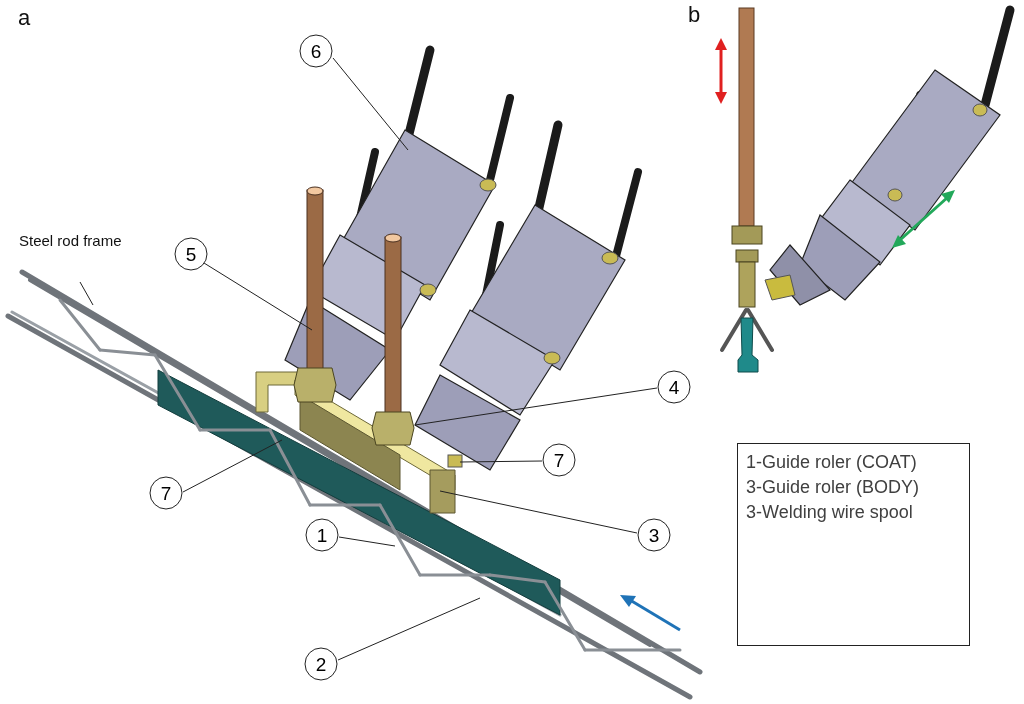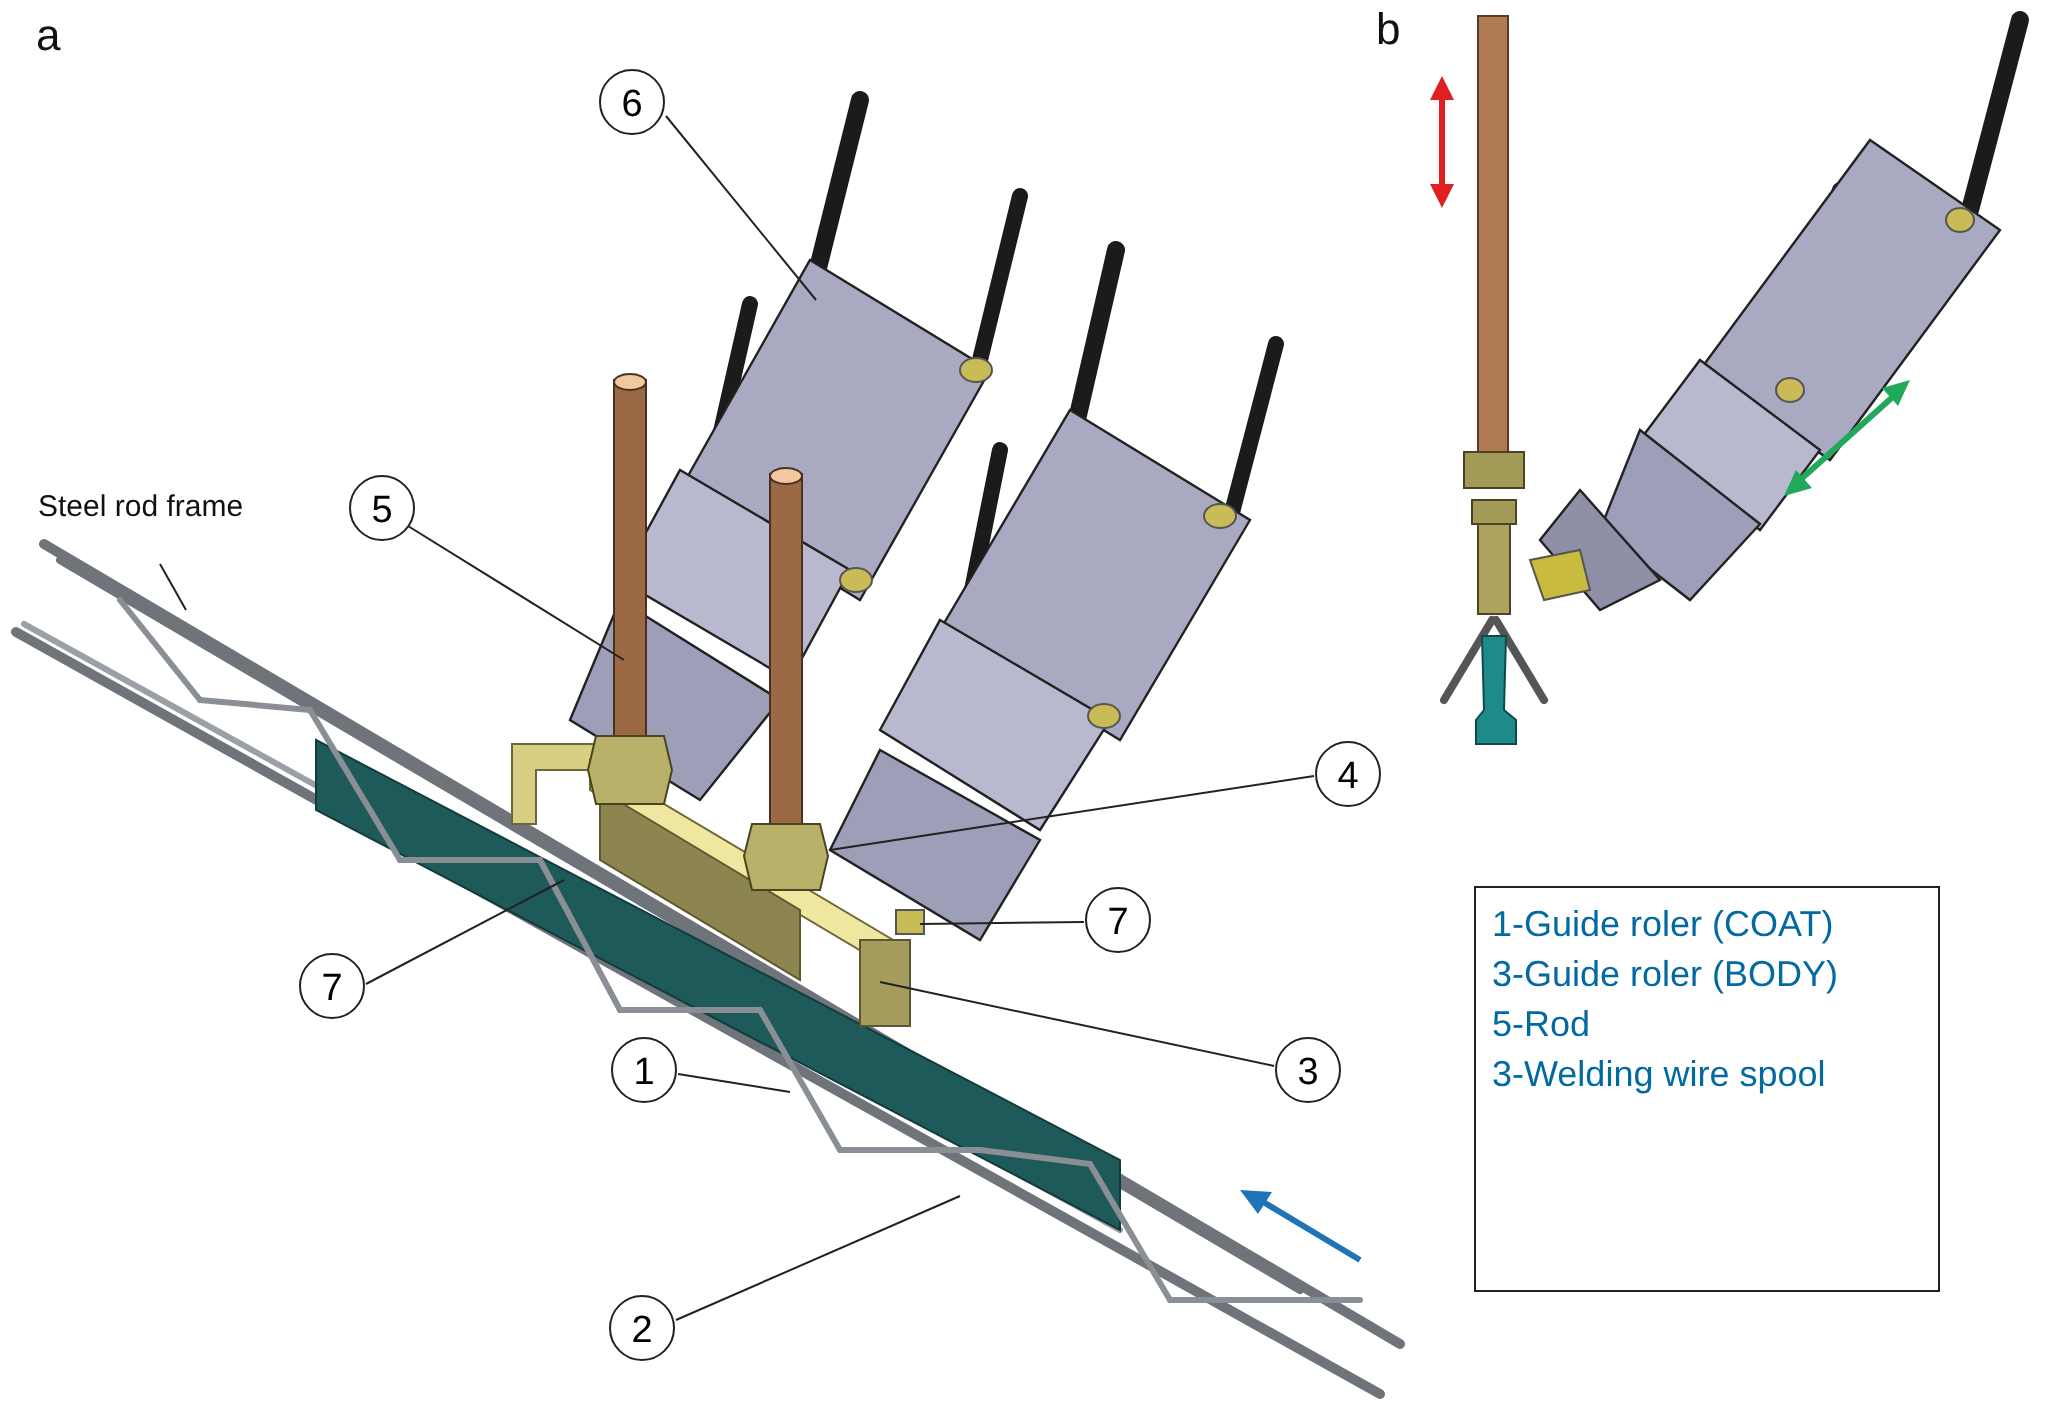--- a/index.html
+++ b/index.html
@@ -1,30 +1,30 @@
 <!DOCTYPE html>
 <html><head>
 <meta charset="utf-8">
 <style>
   html,body{margin:0;padding:0;background:#fff;}
   body{width:1024px;height:704px;position:relative;overflow:hidden;font-family:"Liberation Sans",sans-serif;}
   #stage{position:absolute;left:0;top:0;width:1024px;height:704px;}
   .panel-label{position:absolute;font-size:22px;color:#111;}
   .frame-label{position:absolute;font-size:15px;color:#111;white-space:nowrap;}
   .legend{position:absolute;left:737px;top:443px;width:233px;height:203px;border:1.6px solid #222;box-sizing:border-box;padding:6px 0 0 8px;background:#fff;}
-  .legend-item{font-size:18px;line-height:25px;color:#0369a1;white-space:nowrap;}
+  .legend-item{font-size:18px;line-height:25px;color:#404040;white-space:nowrap;}
   .callout text{font-family:"Liberation Sans",sans-serif;}
 </style>
 </head>
 <body>
 
 <div id="stage">
   <div class="panel-label" style="left:18px;top:5px;">a</div>
   <div class="panel-label" style="left:688px;top:2px;">b</div>
-  <div class="frame-label" style="left:19px;top:232px;margin-top:13px;">Steel rod frame</div>
+  <div class="frame-label" style="left:19px;top:232px;">Steel rod frame</div>
 
   <svg width="1024" height="704" style="position:absolute;left:0;top:0;">
 
     <g stroke="#6f747a" stroke-linecap="round" fill="none">
       <line x1="22" y1="272" x2="700" y2="672" stroke-width="5"></line>
       <line x1="8" y1="316" x2="690" y2="697" stroke-width="5"></line>
       <line x1="30" y1="280" x2="650" y2="645" stroke-width="4"></line>
       <line x1="12" y1="312" x2="560" y2="615" stroke-width="3" stroke="#9aa0a6"></line>
     </g>
     <g>
@@ -159,16 +159,15 @@
     </g>
     <g class="callout">
       <circle cx="321" cy="664" r="16" fill="#fff" stroke="#222"></circle>
       <text x="321" y="671" text-anchor="middle" font-size="19">2</text>
     </g>
   </svg>
 
   <div class="legend">
     <div class="legend-item">1-Guide roler (COAT)</div>
     <div class="legend-item">3-Guide roler (BODY)</div>
-    <div class="legend-item">5-Rod</div>
     <div class="legend-item">3-Welding wire spool</div>
   </div>
 </div>
 
 </body></html>

